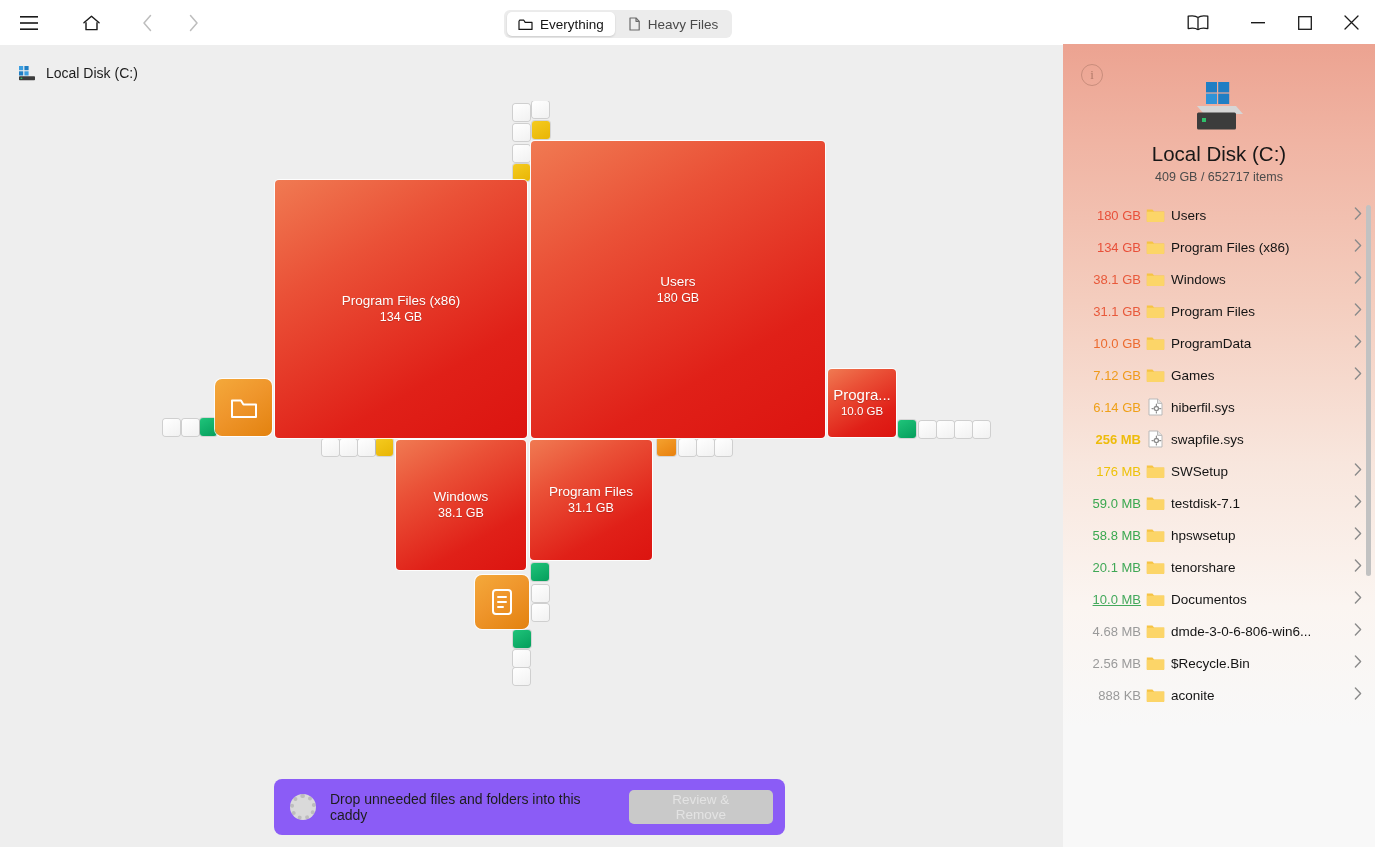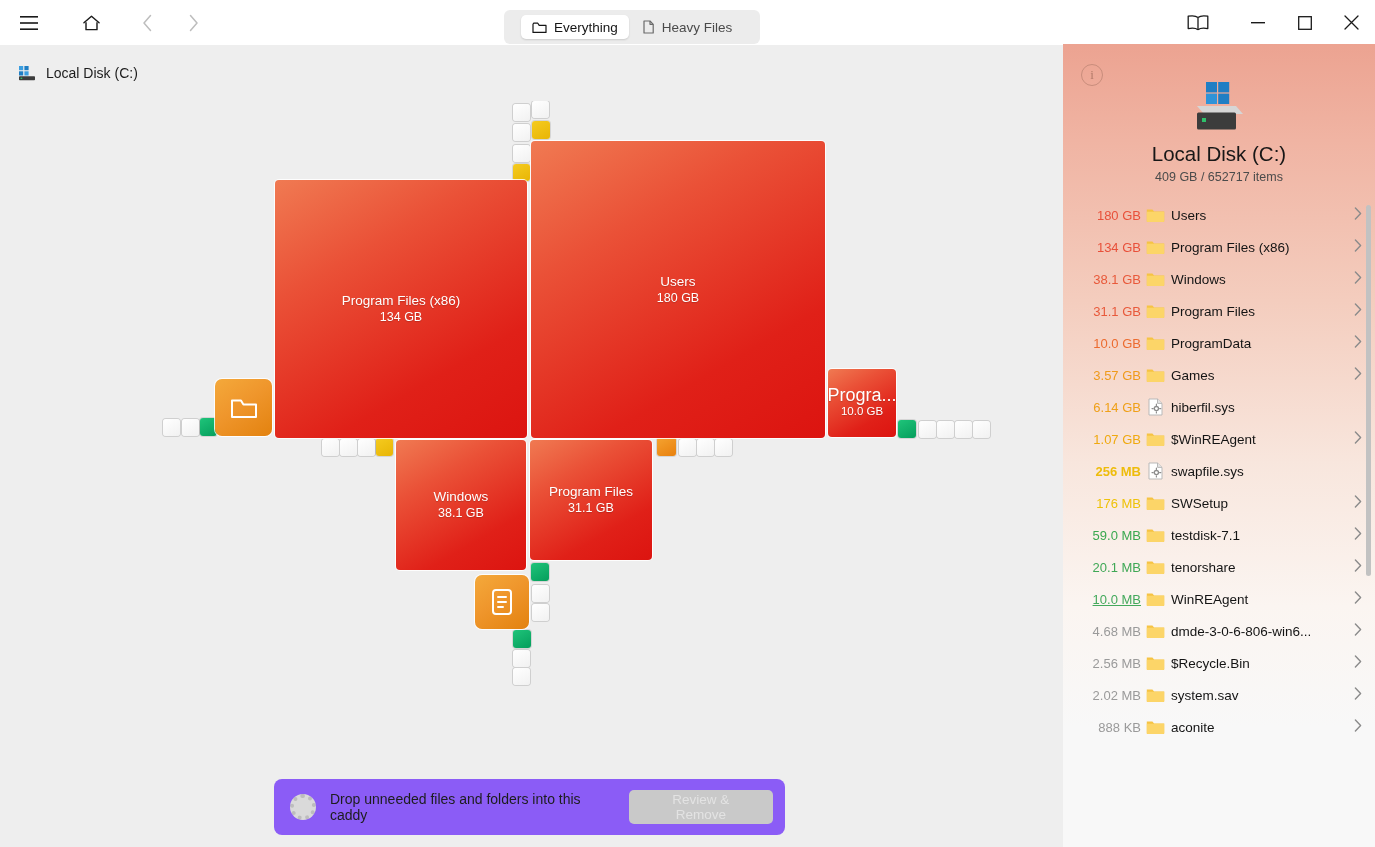--- a/index.html
+++ b/index.html
@@ -22,21 +22,21 @@
   .tb-btn.dim { color: #bdbdbd; }
   .tb-left { display: flex; align-items: center; }
   .tb-hamb { margin-left: 6px; }
   .tb-home { margin-left: 16px; }
   .tb-back { margin-left: 10px; }
   .tb-fwd  { margin-left: 0px; }
 
   .tabs {
     position: absolute; left: 504px; top: 10px; height: 28px;
     background: #ececec; border-radius: 6px; display: flex; align-items: center;
-    padding: 17px; gap: 2px;
+    padding: 3px; gap: 2px;
   }
   .tab {
     height: 24px; display: flex; align-items: center; gap: 7px;
     padding: 0 11px; border-radius: 5px; font-size: 13.5px; color: #4a4a4a;
     cursor: pointer; white-space: nowrap;
   }
   .tab.active { background: #ffffff; color: #151515; box-shadow: 0 1px 2px rgba(0,0,0,.14); }
 
   .win-ctrls { position: absolute; right: 0; top: 0; height: 45px; display: flex; }
   .win-btn {
@@ -59,21 +59,21 @@
   }
   .tile {
     position: absolute; border-radius: 4px;
     background: linear-gradient(150deg, #f07a52 0%, #ea5137 30%, #e02018 72%, #dc1410 100%);
     box-shadow: 0 0 0 1px rgba(255,255,255,.85);
     display: flex; flex-direction: column; align-items: center; justify-content: center;
     color: #ffffff; cursor: pointer; overflow: hidden;
   }
   .tile .t-name { font-size: 13.5px; line-height: 16px; text-shadow: 0 1px 1px rgba(0,0,0,.18); }
   .tile .t-size { font-size: 12.5px; line-height: 16px; text-shadow: 0 1px 1px rgba(0,0,0,.18); }
-  .tile.small .t-name { font-size: 18px; }
+  .tile.small .t-name { font-size: 15px; }
   .tile.small .t-size { font-size: 11.5px; }
 
   .chip {
     position: absolute; border-radius: 3px;
     box-shadow: 0 0 0 1px rgba(0,0,0,.10);
     cursor: pointer;
   }
   .chip.white { background: linear-gradient(150deg,#ffffff,#f1f1f1); box-shadow: 0 0 0 1px #cfcfcf; }
   .chip.yellow { background: linear-gradient(150deg,#f5cb20,#e8b505); box-shadow: 0 0 0 1px rgba(0,0,0,.10); }
   .chip.green  { background: linear-gradient(150deg,#1fc47a,#059e5c); box-shadow: 0 0 0 1px rgba(0,0,0,.10); }
@@ -377,21 +377,21 @@
               <path d="M0.8 2.4 h5.6 l1.7 2.2 h10.1 v9.6 a0.9 0.9 0 0 1 -0.9 0.9 H1.7 a0.9 0.9 0 0 1 -0.9 -0.9 Z" fill="#f6c344"></path>
               <path d="M0.8 4.8 h17.4 v9.2 a0.9 0.9 0 0 1 -0.9 0.9 H1.7 a0.9 0.9 0 0 1 -0.9 -0.9 Z" fill="#fcd568"></path>
             </svg>
           </div>
           <div class="row-name">ProgramData</div>
           <div class="row-chev"><svg width="8" height="13" viewBox="0 0 8 13">
               <path d="M1.4 1 L6.6 6.5 L1.4 12" fill="none" stroke="#8b8b8b" stroke-width="1.4" stroke-linecap="round" stroke-linejoin="round"></path>
             </svg></div>
         </div>
         <div class="row">
-          <div class="row-size" style="color: rgb(239, 154, 27);">3.57 GB</div>
+          <div class="row-size" style="color: rgb(239, 154, 27);">7.12 GB</div>
           <div class="row-icon">
             <svg width="19" height="16" viewBox="0 0 19 16">
               <path d="M0.8 2.4 h5.6 l1.7 2.2 h10.1 v9.6 a0.9 0.9 0 0 1 -0.9 0.9 H1.7 a0.9 0.9 0 0 1 -0.9 -0.9 Z" fill="#f6c344"></path>
               <path d="M0.8 4.8 h17.4 v9.2 a0.9 0.9 0 0 1 -0.9 0.9 H1.7 a0.9 0.9 0 0 1 -0.9 -0.9 Z" fill="#fcd568"></path>
             </svg>
           </div>
           <div class="row-name">Games</div>
           <div class="row-chev"><svg width="8" height="13" viewBox="0 0 8 13">
               <path d="M1.4 1 L6.6 6.5 L1.4 12" fill="none" stroke="#8b8b8b" stroke-width="1.4" stroke-linecap="round" stroke-linejoin="round"></path>
             </svg></div>
@@ -403,33 +403,20 @@
               <path d="M2 1 H10.5 L15 5.4 V17 H2 Z" fill="#ffffff" stroke="#b9b9b9" stroke-width="1"></path>
               <path d="M10.5 1 V5.4 H15" fill="#e4e4e4" stroke="#b9b9b9" stroke-width="1"></path>
               <circle cx="9.4" cy="10.6" r="2.1" fill="none" stroke="#8d8d8d" stroke-width="1.3"></circle>
               <path d="M9.4 7.4 v-1.2 M9.4 15 v-1.2 M6.2 10.6 h-1.2 M13.8 10.6 h-1.2" stroke="#8d8d8d" stroke-width="1.2" stroke-linecap="round"></path>
             </svg>
           </div>
           <div class="row-name">hiberfil.sys</div>
           <div class="row-chev"></div>
         </div>
         <div class="row">
-          <div class="row-size" style="color: rgb(239, 169, 15);">1.07 GB</div>
-          <div class="row-icon">
-            <svg width="19" height="16" viewBox="0 0 19 16">
-              <path d="M0.8 2.4 h5.6 l1.7 2.2 h10.1 v9.6 a0.9 0.9 0 0 1 -0.9 0.9 H1.7 a0.9 0.9 0 0 1 -0.9 -0.9 Z" fill="#f6c344"></path>
-              <path d="M0.8 4.8 h17.4 v9.2 a0.9 0.9 0 0 1 -0.9 0.9 H1.7 a0.9 0.9 0 0 1 -0.9 -0.9 Z" fill="#fcd568"></path>
-            </svg>
-          </div>
-          <div class="row-name">$WinREAgent</div>
-          <div class="row-chev"><svg width="8" height="13" viewBox="0 0 8 13">
-              <path d="M1.4 1 L6.6 6.5 L1.4 12" fill="none" stroke="#8b8b8b" stroke-width="1.4" stroke-linecap="round" stroke-linejoin="round"></path>
-            </svg></div>
-        </div>
-        <div class="row">
           <div class="row-size" style="color: rgb(238, 188, 11); font-weight: bold;">256 MB</div>
           <div class="row-icon">
             <svg width="17" height="18" viewBox="0 0 17 18">
               <path d="M2 1 H10.5 L15 5.4 V17 H2 Z" fill="#ffffff" stroke="#b9b9b9" stroke-width="1"></path>
               <path d="M10.5 1 V5.4 H15" fill="#e4e4e4" stroke="#b9b9b9" stroke-width="1"></path>
               <circle cx="9.4" cy="10.6" r="2.1" fill="none" stroke="#8d8d8d" stroke-width="1.3"></circle>
               <path d="M9.4 7.4 v-1.2 M9.4 15 v-1.2 M6.2 10.6 h-1.2 M13.8 10.6 h-1.2" stroke="#8d8d8d" stroke-width="1.2" stroke-linecap="round"></path>
             </svg>
           </div>
           <div class="row-name">swapfile.sys</div>
@@ -455,41 +442,54 @@
               <path d="M0.8 2.4 h5.6 l1.7 2.2 h10.1 v9.6 a0.9 0.9 0 0 1 -0.9 0.9 H1.7 a0.9 0.9 0 0 1 -0.9 -0.9 Z" fill="#f6c344"></path>
               <path d="M0.8 4.8 h17.4 v9.2 a0.9 0.9 0 0 1 -0.9 0.9 H1.7 a0.9 0.9 0 0 1 -0.9 -0.9 Z" fill="#fcd568"></path>
             </svg>
           </div>
           <div class="row-name">testdisk-7.1</div>
           <div class="row-chev"><svg width="8" height="13" viewBox="0 0 8 13">
               <path d="M1.4 1 L6.6 6.5 L1.4 12" fill="none" stroke="#8b8b8b" stroke-width="1.4" stroke-linecap="round" stroke-linejoin="round"></path>
             </svg></div>
         </div>
         <div class="row">
+          <div class="row-size" style="color: rgb(58, 168, 79);">58.8 MB</div>
+          <div class="row-icon">
+            <svg width="19" height="16" viewBox="0 0 19 16">
+              <path d="M0.8 2.4 h5.6 l1.7 2.2 h10.1 v9.6 a0.9 0.9 0 0 1 -0.9 0.9 H1.7 a0.9 0.9 0 0 1 -0.9 -0.9 Z" fill="#f6c344"></path>
+              <path d="M0.8 4.8 h17.4 v9.2 a0.9 0.9 0 0 1 -0.9 0.9 H1.7 a0.9 0.9 0 0 1 -0.9 -0.9 Z" fill="#fcd568"></path>
+            </svg>
+          </div>
+          <div class="row-name">hpswsetup</div>
+          <div class="row-chev"><svg width="8" height="13" viewBox="0 0 8 13">
+              <path d="M1.4 1 L6.6 6.5 L1.4 12" fill="none" stroke="#8b8b8b" stroke-width="1.4" stroke-linecap="round" stroke-linejoin="round"></path>
+            </svg></div>
+        </div>
+        <div class="row">
           <div class="row-size" style="color: rgb(63, 168, 86);">20.1 MB</div>
           <div class="row-icon">
             <svg width="19" height="16" viewBox="0 0 19 16">
               <path d="M0.8 2.4 h5.6 l1.7 2.2 h10.1 v9.6 a0.9 0.9 0 0 1 -0.9 0.9 H1.7 a0.9 0.9 0 0 1 -0.9 -0.9 Z" fill="#f6c344"></path>
               <path d="M0.8 4.8 h17.4 v9.2 a0.9 0.9 0 0 1 -0.9 0.9 H1.7 a0.9 0.9 0 0 1 -0.9 -0.9 Z" fill="#fcd568"></path>
             </svg>
           </div>
           <div class="row-name">tenorshare</div>
           <div class="row-chev"><svg width="8" height="13" viewBox="0 0 8 13">
               <path d="M1.4 1 L6.6 6.5 L1.4 12" fill="none" stroke="#8b8b8b" stroke-width="1.4" stroke-linecap="round" stroke-linejoin="round"></path>
             </svg></div>
         </div>
         <div class="row">
           <div class="row-size" style="color: rgb(68, 169, 92); text-decoration: underline;">10.0 MB</div>
           <div class="row-icon">
             <svg width="19" height="16" viewBox="0 0 19 16">
               <path d="M0.8 2.4 h5.6 l1.7 2.2 h10.1 v9.6 a0.9 0.9 0 0 1 -0.9 0.9 H1.7 a0.9 0.9 0 0 1 -0.9 -0.9 Z" fill="#f6c344"></path>
               <path d="M0.8 4.8 h17.4 v9.2 a0.9 0.9 0 0 1 -0.9 0.9 H1.7 a0.9 0.9 0 0 1 -0.9 -0.9 Z" fill="#fcd568"></path>
             </svg>
           </div>
-          <div class="row-name">WinREAgent</div>
+          <div class="row-name">Documentos</div>
           <div class="row-chev"><svg width="8" height="13" viewBox="0 0 8 13">
               <path d="M1.4 1 L6.6 6.5 L1.4 12" fill="none" stroke="#8b8b8b" stroke-width="1.4" stroke-linecap="round" stroke-linejoin="round"></path>
             </svg></div>
         </div>
         <div class="row">
           <div class="row-size" style="color: rgb(154, 154, 154);">4.68 MB</div>
           <div class="row-icon">
             <svg width="19" height="16" viewBox="0 0 19 16">
               <path d="M0.8 2.4 h5.6 l1.7 2.2 h10.1 v9.6 a0.9 0.9 0 0 1 -0.9 0.9 H1.7 a0.9 0.9 0 0 1 -0.9 -0.9 Z" fill="#f6c344"></path>
               <path d="M0.8 4.8 h17.4 v9.2 a0.9 0.9 0 0 1 -0.9 0.9 H1.7 a0.9 0.9 0 0 1 -0.9 -0.9 Z" fill="#fcd568"></path>
@@ -502,33 +502,20 @@
         </div>
         <div class="row">
           <div class="row-size" style="color: rgb(154, 154, 154);">2.56 MB</div>
           <div class="row-icon">
             <svg width="19" height="16" viewBox="0 0 19 16">
               <path d="M0.8 2.4 h5.6 l1.7 2.2 h10.1 v9.6 a0.9 0.9 0 0 1 -0.9 0.9 H1.7 a0.9 0.9 0 0 1 -0.9 -0.9 Z" fill="#f6c344"></path>
               <path d="M0.8 4.8 h17.4 v9.2 a0.9 0.9 0 0 1 -0.9 0.9 H1.7 a0.9 0.9 0 0 1 -0.9 -0.9 Z" fill="#fcd568"></path>
             </svg>
           </div>
           <div class="row-name">$Recycle.Bin</div>
-          <div class="row-chev"><svg width="8" height="13" viewBox="0 0 8 13">
-              <path d="M1.4 1 L6.6 6.5 L1.4 12" fill="none" stroke="#8b8b8b" stroke-width="1.4" stroke-linecap="round" stroke-linejoin="round"></path>
-            </svg></div>
-        </div>
-        <div class="row">
-          <div class="row-size" style="color: rgb(154, 154, 154);">2.02 MB</div>
-          <div class="row-icon">
-            <svg width="19" height="16" viewBox="0 0 19 16">
-              <path d="M0.8 2.4 h5.6 l1.7 2.2 h10.1 v9.6 a0.9 0.9 0 0 1 -0.9 0.9 H1.7 a0.9 0.9 0 0 1 -0.9 -0.9 Z" fill="#f6c344"></path>
-              <path d="M0.8 4.8 h17.4 v9.2 a0.9 0.9 0 0 1 -0.9 0.9 H1.7 a0.9 0.9 0 0 1 -0.9 -0.9 Z" fill="#fcd568"></path>
-            </svg>
-          </div>
-          <div class="row-name">system.sav</div>
           <div class="row-chev"><svg width="8" height="13" viewBox="0 0 8 13">
               <path d="M1.4 1 L6.6 6.5 L1.4 12" fill="none" stroke="#8b8b8b" stroke-width="1.4" stroke-linecap="round" stroke-linejoin="round"></path>
             </svg></div>
         </div>
         <div class="row">
           <div class="row-size" style="color: rgb(154, 154, 154);">888 KB</div>
           <div class="row-icon">
             <svg width="19" height="16" viewBox="0 0 19 16">
               <path d="M0.8 2.4 h5.6 l1.7 2.2 h10.1 v9.6 a0.9 0.9 0 0 1 -0.9 0.9 H1.7 a0.9 0.9 0 0 1 -0.9 -0.9 Z" fill="#f6c344"></path>
               <path d="M0.8 4.8 h17.4 v9.2 a0.9 0.9 0 0 1 -0.9 0.9 H1.7 a0.9 0.9 0 0 1 -0.9 -0.9 Z" fill="#fcd568"></path>

